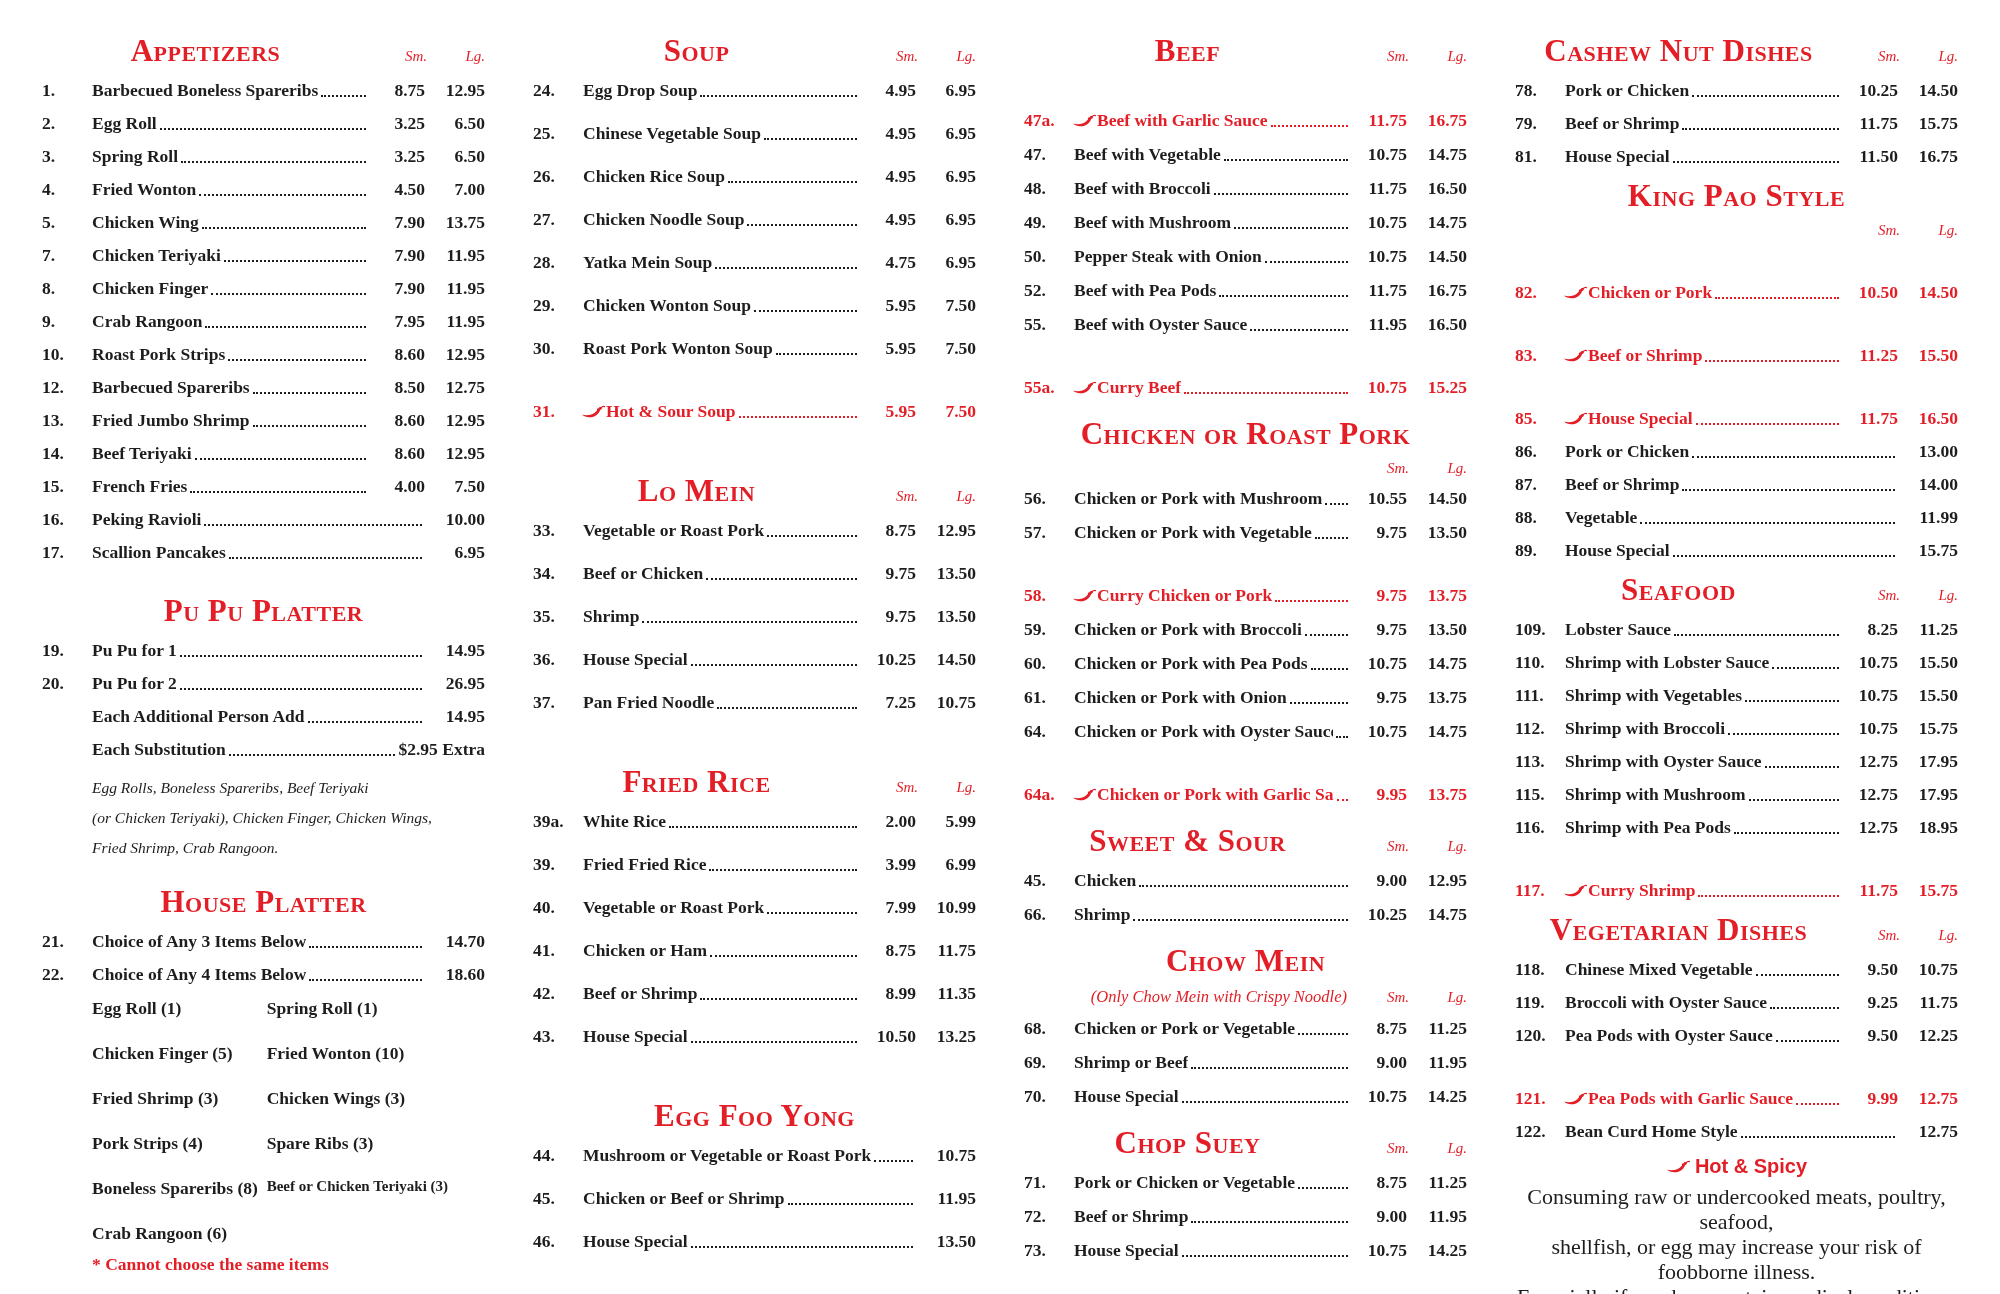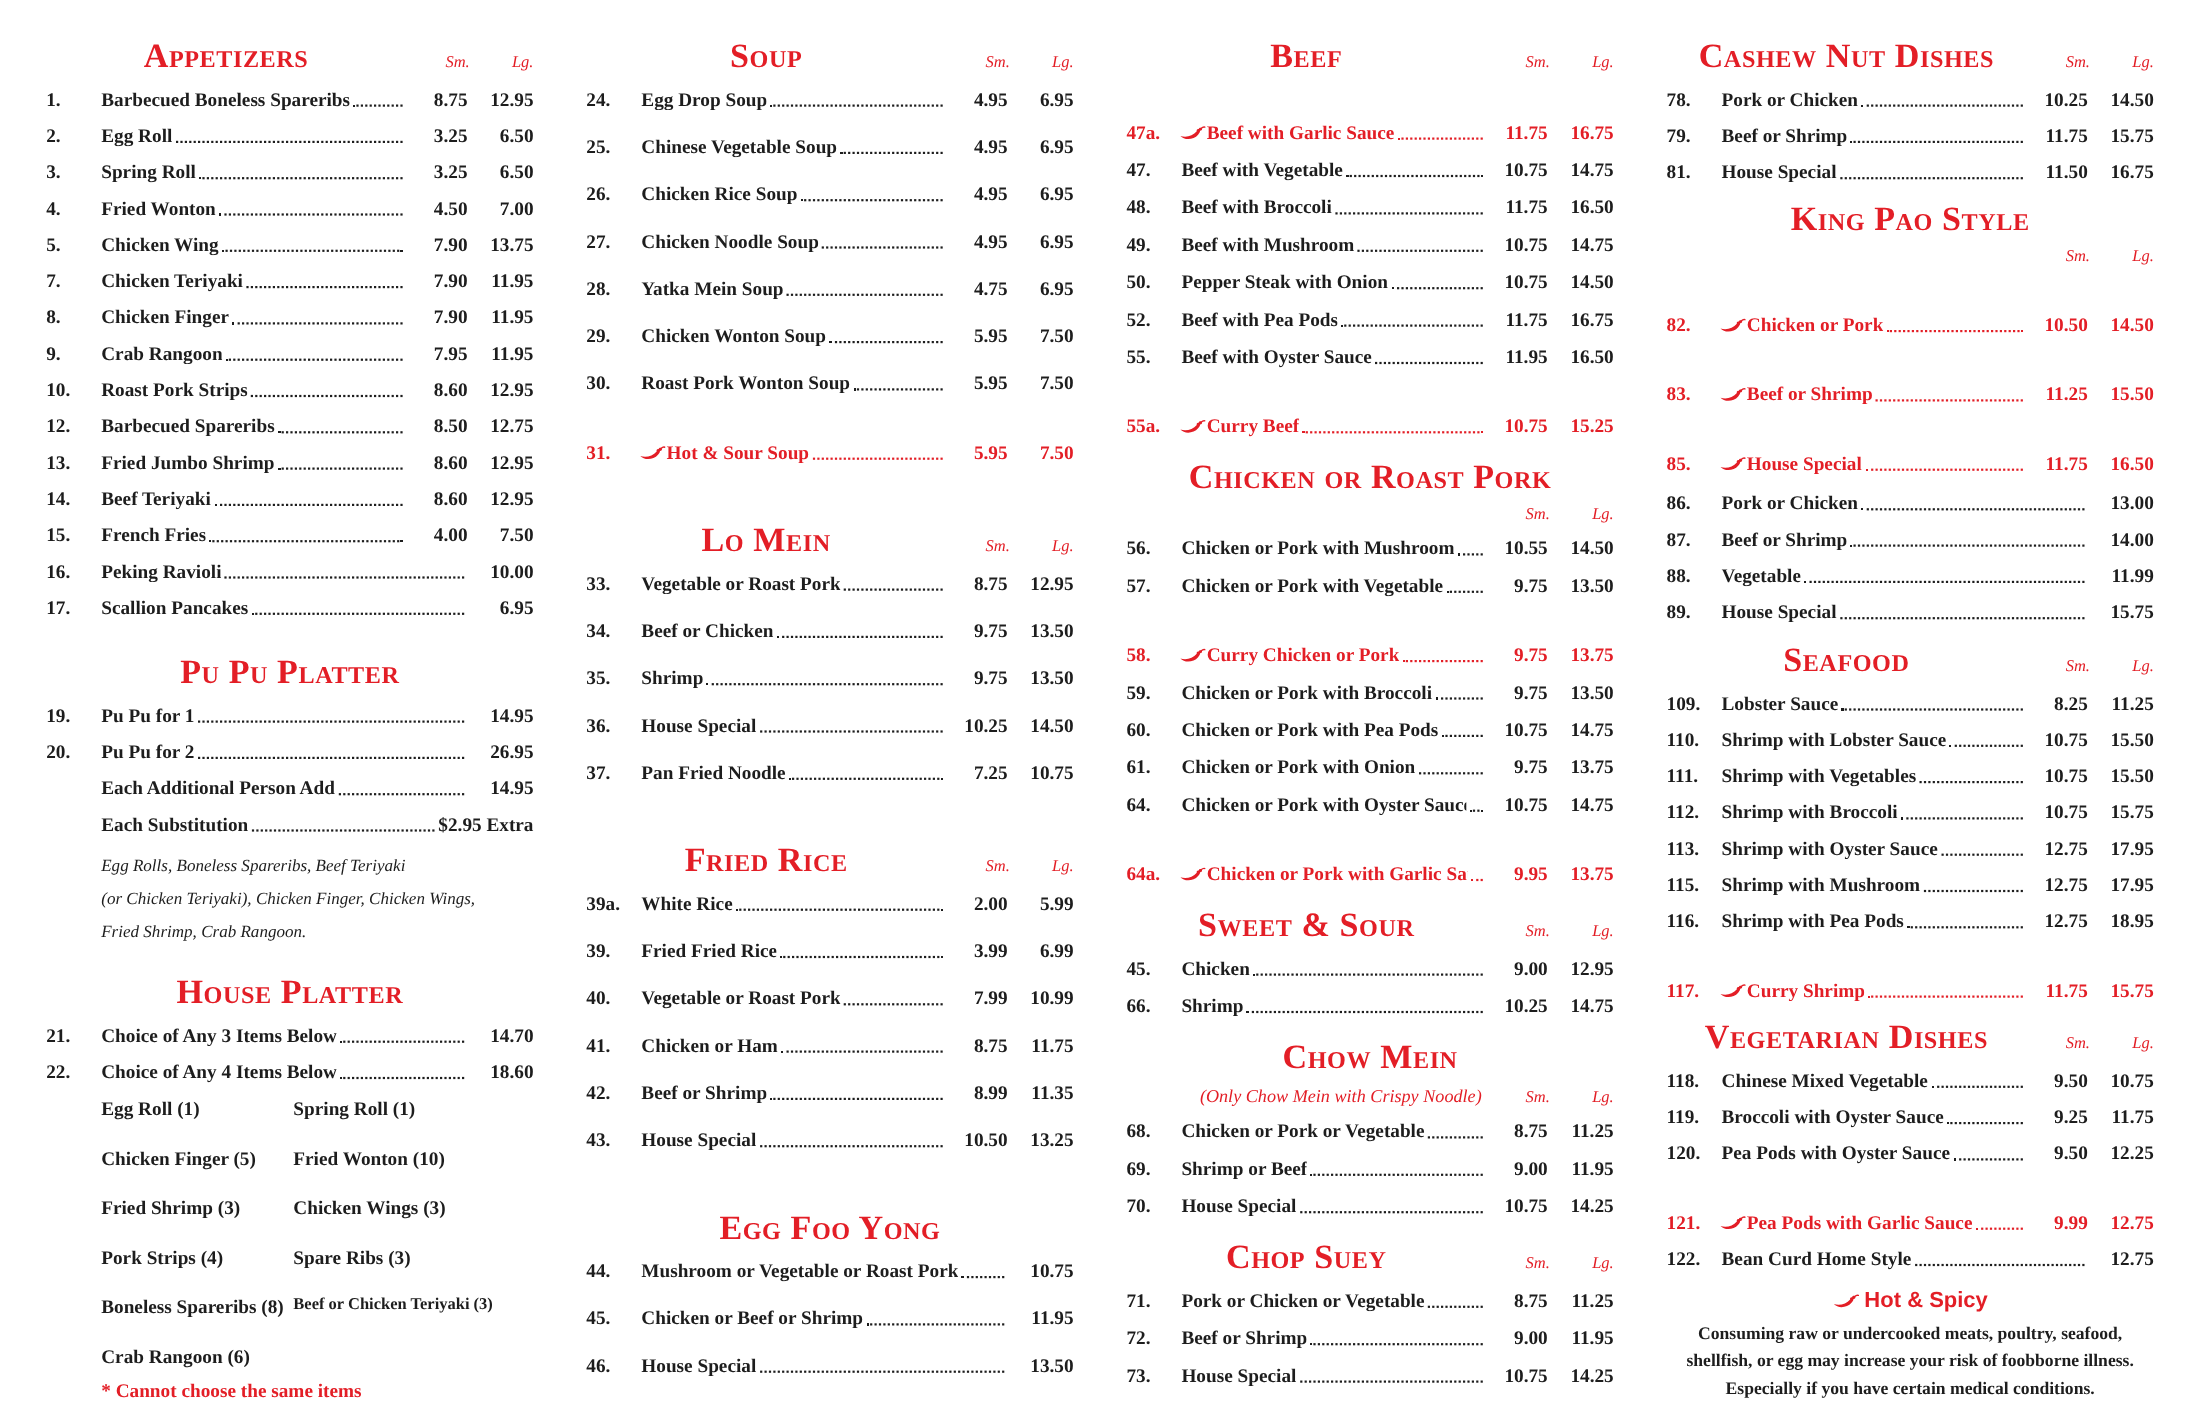--- a/index.html
+++ b/index.html
@@ -57,21 +57,21 @@
   .choices { margin:2px 0 10px 50px; display:grid; grid-template-columns:1fr 1.25fr;
     row-gap:24px; font-weight:700; font-size:17.5px; }
   .choice.small { font-size:15px; }
   .rednote { margin-left:50px; color:var(--red); font-weight:700; font-size:17.5px; }
   
   .footer { text-align:center; }
   .footer-title { display:flex; justify-content:center; align-items:center; gap:5px;
     color:var(--red); font-weight:700; font-size:20px;
     font-family:"Liberation Sans", sans-serif; margin-bottom:6px; }
   .footer-title .chili { margin:2px 0 0 0; }
-  .footer-line { font-size:16px; line-height:25px; font-weight:700; }
+  .footer-line { font-size:22px; line-height:25px; font-weight:400; }
 </style>
 </head>
 <body>
 
 <div class="menu">
     <div class="col c1">
       <div class="section">
         <div class="sec-head">
           <span class="sec-title">Appetizers</span>
           <span class="hdr-cell">Sm.</span>

